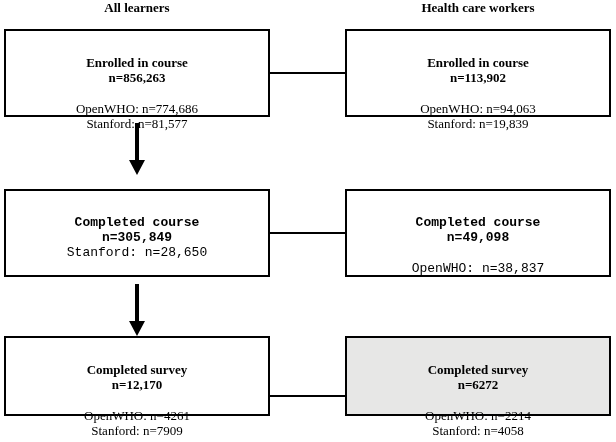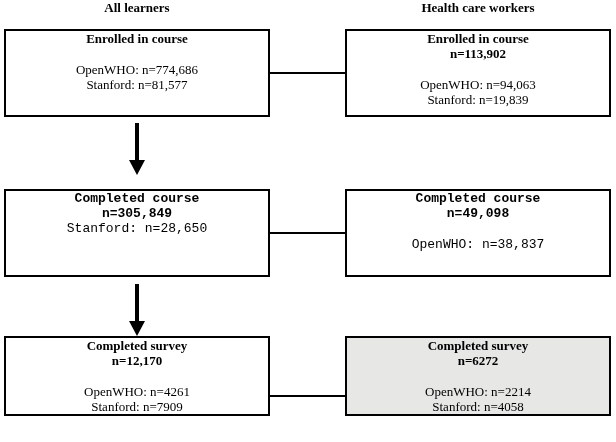--- a/index.html
+++ b/index.html
@@ -31,21 +31,21 @@
   .fbox {
     position: absolute;
     width: 266px;
     height: 88px;
     border: 2.5px solid #000000;
     background: #ffffff;
     box-sizing: border-box;
     text-align: center;
     font-size: 13px;
     line-height: 15px;
-    padding-top: 0;
+    padding-top: 24px;
   }
   .fbox.col-left  { left: 4px; }
   .fbox.col-right { left: 345px; }
   .fbox.row-1 { top: 29px; }
   .fbox.row-2 { top: 189px; font-family: Liberation Mono, monospace; }
   .fbox.row-3 { top: 336px; height: 80px; }
   .fbox.highlight { background: #e7e7e6; }
 
   .box-title, .box-n { font-weight: bold; }
   .box-openwho { margin-top: 16px; }
@@ -90,20 +90,21 @@
 </head>
 <body>
 
 <div class="canvas">
 
   <div class="col-header left">All learners</div>
   <div class="col-header right">Health care workers</div>
 
   <div class="fbox col-left row-1">
     <div class="box-title">Enrolled in course</div>
+    <div class="box-n">n=856,263</div>
     <div class="box-openwho">OpenWHO: n=774,686</div>
     <div class="box-stanford">Stanford: n=81,577</div>
   </div>
   <div class="fbox col-right row-1">
     <div class="box-title">Enrolled in course</div>
     <div class="box-n">n=113,902</div>
     <div class="box-openwho">OpenWHO: n=94,063</div>
     <div class="box-stanford">Stanford: n=19,839</div>
   </div>
   <div class="connector c1"></div>

